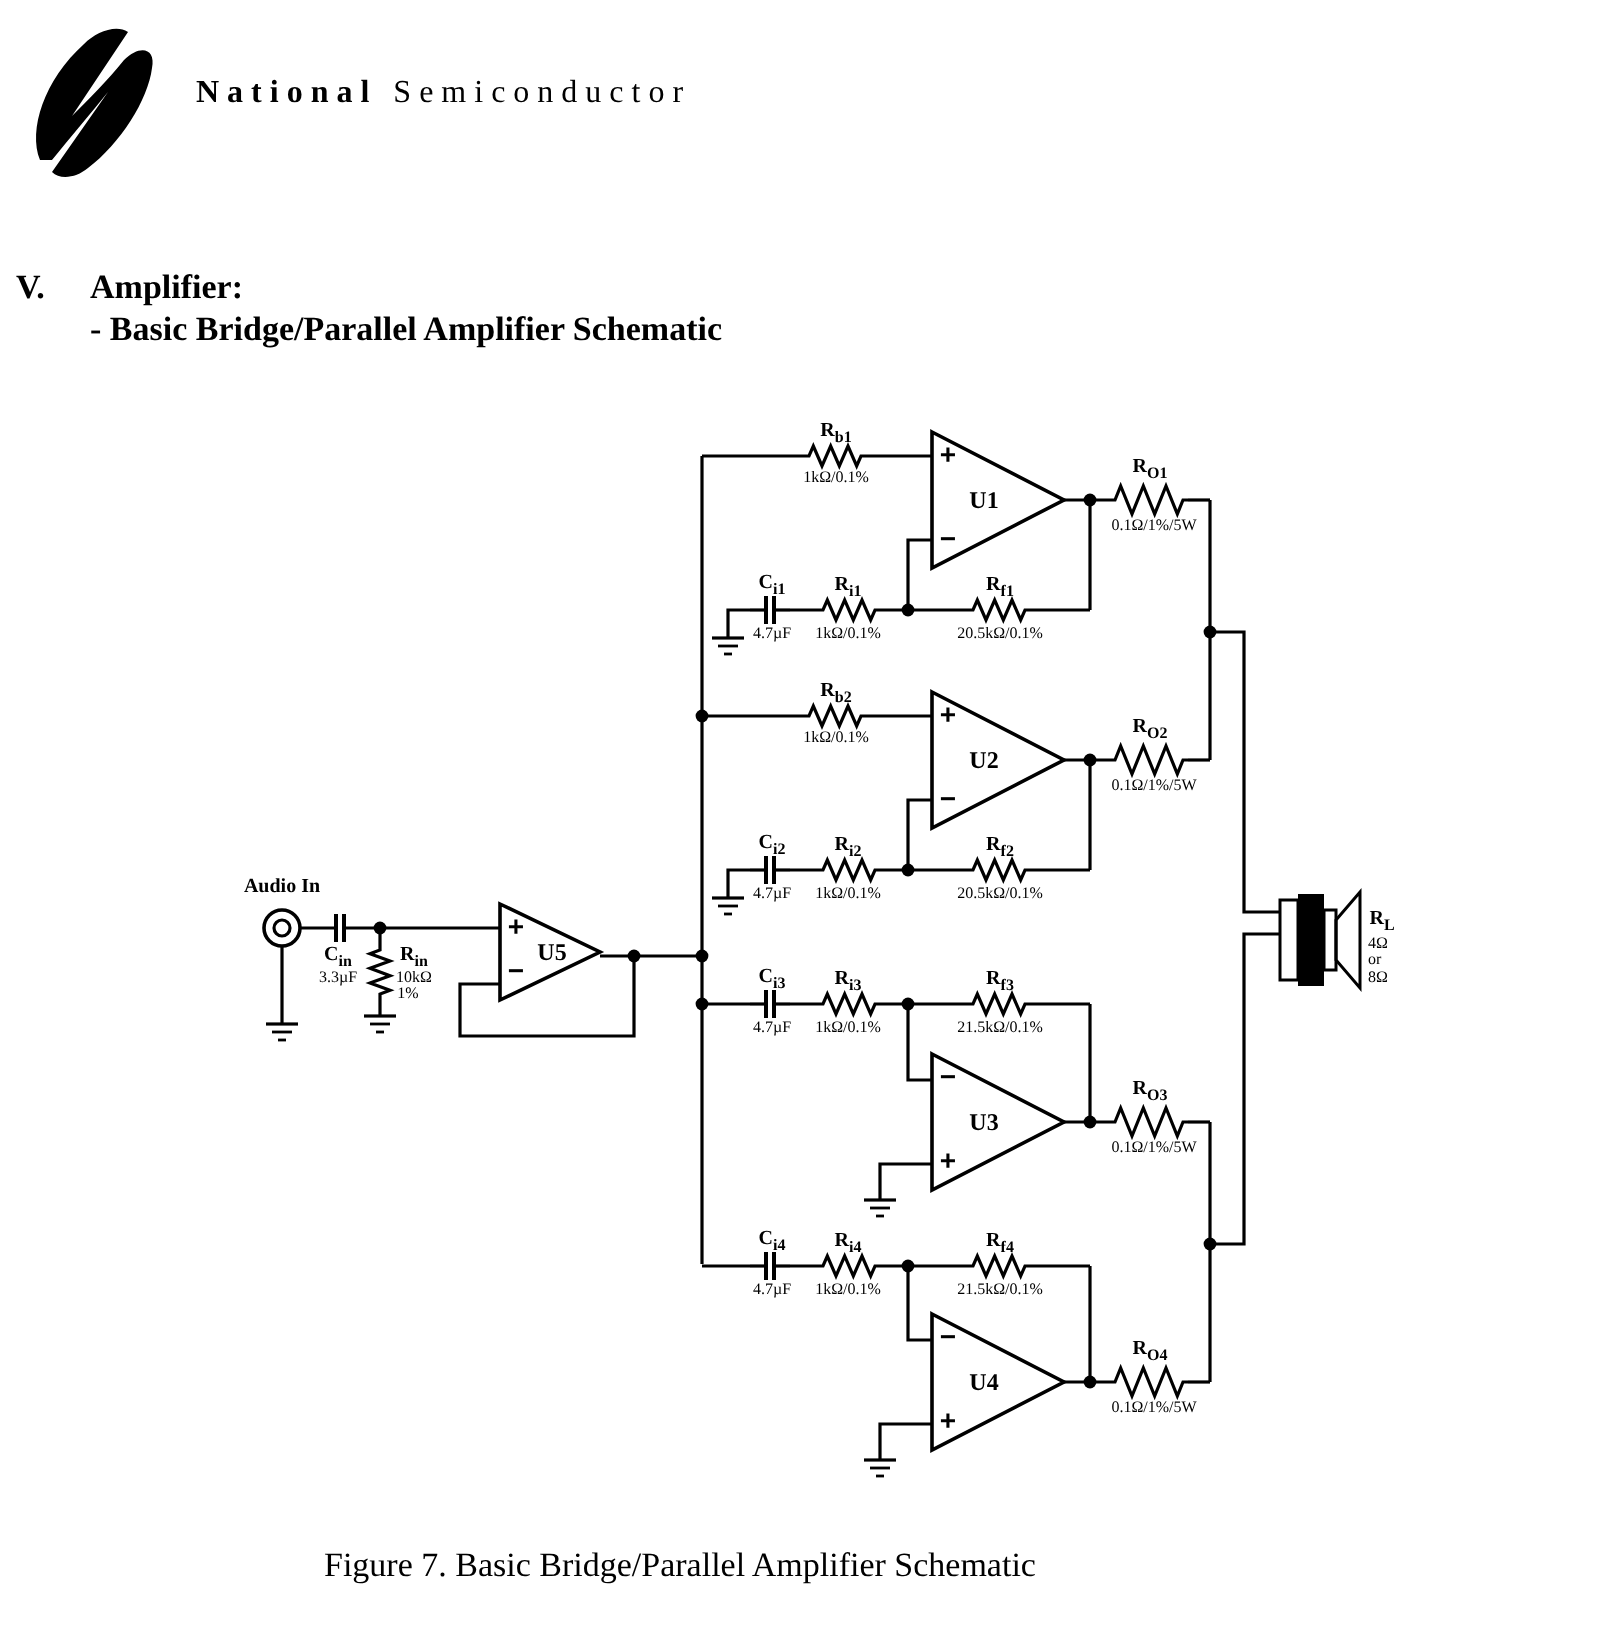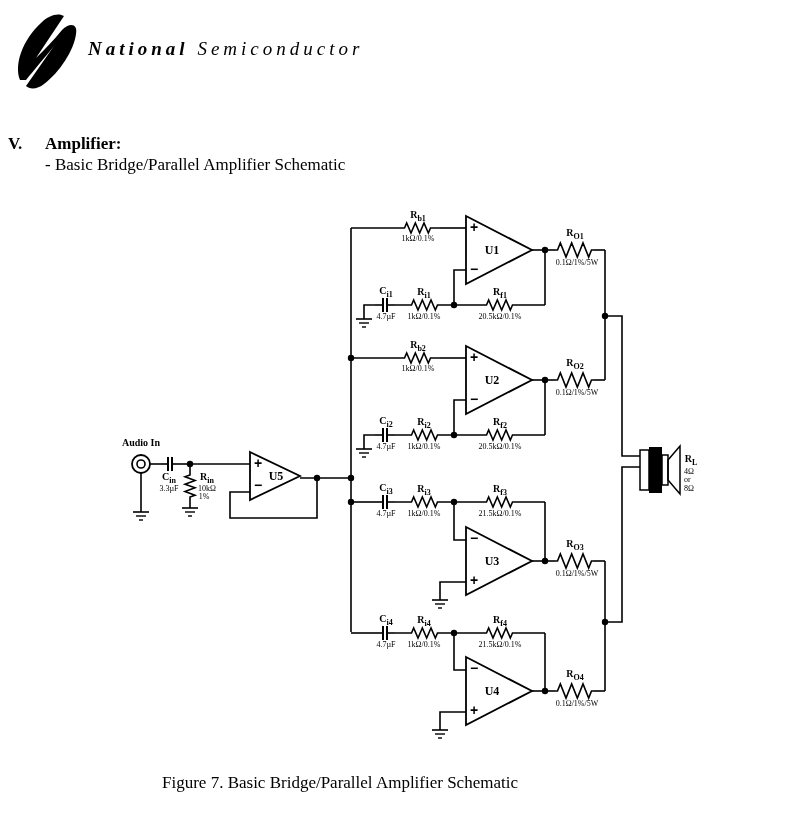--- a/index.html
+++ b/index.html
@@ -1,22 +1,22 @@
 <!DOCTYPE html>
 <html><head>
 <meta charset="utf-8">
 <style>
   html,body{margin:0;padding:0;background:#fff;}
   body{width:812px;height:814px;position:relative;overflow:hidden;font-family:"Liberation Serif","DejaVu Serif",serif;color:#000;}
   .logo{position:absolute;left:14px;top:10px;width:66px;height:82px;}
-  .brand{position:absolute;left:88px;top:38px;font-size:19px;font-style:italic;letter-spacing:4px;}
+  .brand{position:absolute;left:98px;top:38px;font-size:16px;letter-spacing:4px;}
   .brand b{font-weight:bold;}
   .sec{position:absolute;left:8px;top:134px;font-size:17px;font-weight:bold;}
   .sec .num{display:inline-block;width:37px;}
-  .sub{position:absolute;left:45px;top:155px;font-size:17px;font-weight:normal;}
+  .sub{position:absolute;left:45px;top:155px;font-size:17px;font-weight:bold;}
   svg.sch{position:absolute;left:0;top:0;}
   .caption{position:absolute;left:0;width:680px;top:773px;text-align:center;font-size:17px;}
   .w{stroke:#000;stroke-width:1.6;fill:none;}
   .lbl{font-family:"Liberation Serif","DejaVu Serif",serif;font-weight:bold;font-size:10px;}
   .val{font-family:"Liberation Serif","DejaVu Serif",serif;font-size:8px;}
   .oplbl{font-family:"Liberation Serif","DejaVu Serif",serif;font-weight:bold;font-size:12px;}
   .sgn{font-family:"Liberation Sans","DejaVu Sans",sans-serif;font-size:14px;font-weight:bold;}
 </style>
 </head>
 <body>

